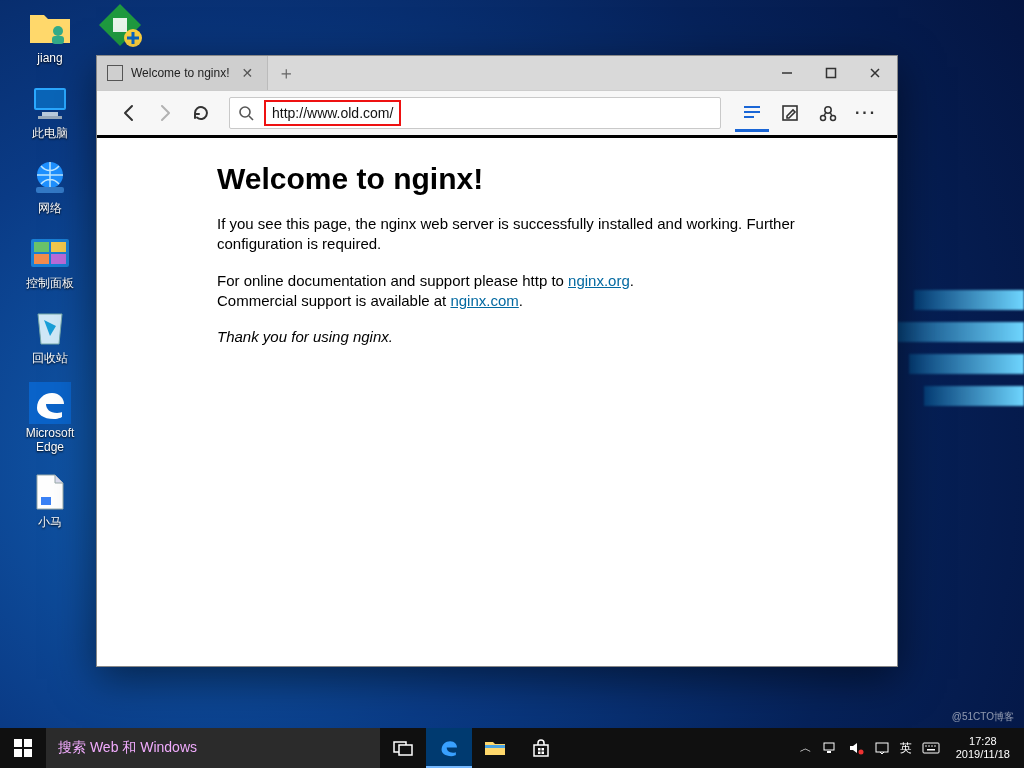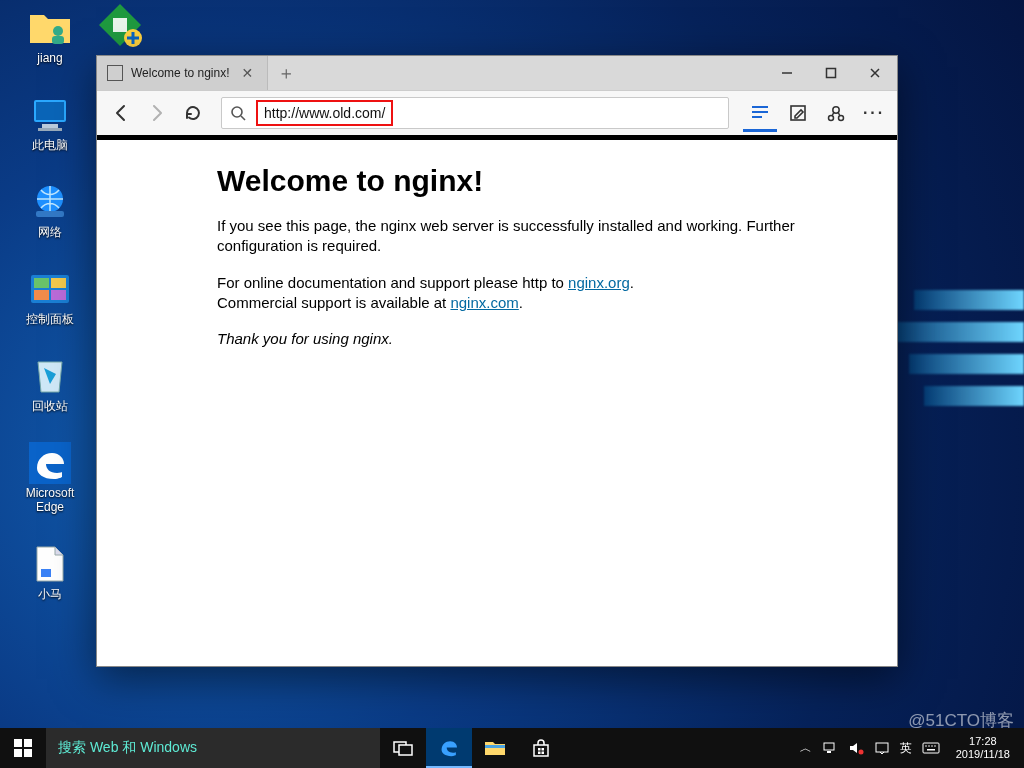--- a/index.html
+++ b/index.html
@@ -1,62 +1,62 @@
 <!DOCTYPE html>
 <html><head>
 <meta charset="utf-8">
 <style>
   html,body{margin:0;padding:0;width:1024px;height:768px;overflow:hidden;font-family:"Segoe UI","Microsoft YaHei",Arial,sans-serif;background:#0b2b66;}
   
   .desktop{position:absolute;inset:0;background:radial-gradient(circle at 20% 60%, #1261b5 0%, #0a3b86 35%, #06225a 70%, #041542 100%);}
   .light-streak{position:absolute;right:0;top:290px;width:130px;height:130px;filter:blur(1px);} 
   .light-streak div{position:absolute;height:20px;right:0;background:linear-gradient(90deg,rgba(0,180,255,.2),#6fd6ff);} 
   .ls1{top:0;width:110px}.ls2{top:32px;width:130px}.ls3{top:64px;width:115px}.ls4{top:96px;width:100px}
-  .desktop-icons{position:absolute;left:10px;top:8px;width:80px;display:flex;flex-direction:column;align-items:center;gap:30px;}
+  .desktop-icons{position:absolute;left:10px;top:8px;width:80px;display:flex;flex-direction:column;align-items:center;gap:18px;}
   .dicon{width:72px;display:flex;flex-direction:column;align-items:center;color:#fff;font-size:12px;text-align:center;text-shadow:0 1px 2px #000;cursor:pointer;}
   .dicon .glyph{width:44px;height:40px;display:flex;align-items:center;justify-content:center;}
   .dicon span.label{margin-top:3px;line-height:14px;display:block;}
   
   .edge-window{position:absolute;left:96px;top:55px;width:800px;height:610px;background:#fff;box-shadow:0 12px 40px rgba(0,0,0,.5);display:flex;flex-direction:column;border:1px solid #888;}
   .tabstrip{height:34px;background:#d9d9d9;display:flex;align-items:stretch;}
   .tab{display:flex;align-items:center;padding:0 10px 0 10px;background:#d9d9d9;font-size:12px;color:#222;gap:8px;border-right:1px solid #bbb;}
   .tab.active{background:#cfcfcf;}
   .tab .page-ico{width:14px;height:14px;border:1px solid #555;}
   .tab .close-x{font-size:14px;color:#555;padding:0 4px;cursor:pointer;}
   .newtab{width:36px;display:flex;align-items:center;justify-content:center;color:#666;font-size:18px;cursor:pointer;}
   .win-controls{margin-left:auto;display:flex;}
   .win-controls .wc{width:44px;display:flex;align-items:center;justify-content:center;color:#333;font-size:13px;cursor:pointer;}
-  .toolbar{height:44px;background:#f7f7f7;border-top:1px solid #ccc;border-bottom:5px solid #000000;display:flex;align-items:center;padding:0 6px;}
+  .toolbar{height:44px;background:#f7f7f7;border-top:1px solid #ccc;border-bottom:3px solid #000000;display:flex;align-items:center;padding:0 14px;}
   .tbtn{width:36px;height:36px;display:flex;align-items:center;justify-content:center;color:#555;cursor:pointer;border-radius:2px;}
   .addr-wrap{flex:1;height:30px;margin:0 10px;display:flex;align-items:center;background:#fff;border:1px solid #c9c9c9;border-radius:2px;}
   .addr-search{width:32px;display:flex;align-items:center;justify-content:center;color:#666;}
   .url-highlight{border:2px solid #e11;padding:2px 6px;margin-left:2px;}
   .url-text{font-size:14px;color:#111;}
   .right-icons{display:flex;align-items:center;gap:4px;margin-left:4px;}
   .ricon{width:34px;height:34px;display:flex;align-items:center;justify-content:center;color:#333;cursor:pointer;}
   .reading{color:#1a66d6;border-bottom:3px solid #1a66d6;}
   .more-dots{letter-spacing:2px;font-weight:bold;}
   .viewport{flex:1;overflow:auto;background:#fff;}
   .page{padding:20px 30px 20px 120px;font-family:Georgia,'Times New Roman',serif;color:#000;max-width:640px;}
   .page h1{font-family:Arial,Helvetica,sans-serif;font-size:30px;font-weight:800;margin:4px 0 18px 0;}
   .page p{font-family:Arial,Helvetica,sans-serif;font-size:15px;margin:0 0 16px 0;line-height:1.35;}
   .page a{color:#0369a1;text-decoration:underline;}
   .page em{}
   
   .proj-icon{position:absolute;left:95px;top:0;width:50px;height:50px;}
   
   .taskbar{position:absolute;left:0;right:0;bottom:0;height:40px;background:#101010;display:flex;align-items:stretch;color:#fff;}
   .start{width:46px;display:flex;align-items:center;justify-content:center;cursor:pointer;}
-  .searchbox{width:310px;background:#2b2b2b;display:flex;align-items:center;padding:0 12px;color:#5eead4;font-size:14px;}
+  .searchbox{width:310px;background:#2b2b2b;display:flex;align-items:center;padding:0 12px;color:#f0abfc;font-size:14px;}
   .tb-btn{width:46px;display:flex;align-items:center;justify-content:center;cursor:pointer;}
   .tb-btn.active{background:#003a70;border-bottom:2px solid #76b9ff;}
   .tray{margin-left:auto;display:flex;align-items:center;gap:10px;padding:0 8px;font-size:12px;color:#fff;}
   .tray .tic{cursor:pointer;}
   .clock{text-align:center;line-height:13px;font-size:11px;padding:0 6px;}
-  .watermark{position:absolute;right:10px;bottom:36px;color:rgba(255,255,255,.55);font-size:17px;margin-top:12px;}
+  .watermark{position:absolute;right:10px;bottom:44px;color:rgba(255,255,255,.55);font-size:10px;margin-top:12px;}
   
   svg{display:block}
 </style>
 </head>
 <body>
 
 <div class="desktop">
   <div class="light-streak">
     <div class="ls1"></div>
       <div class="ls2"></div>

